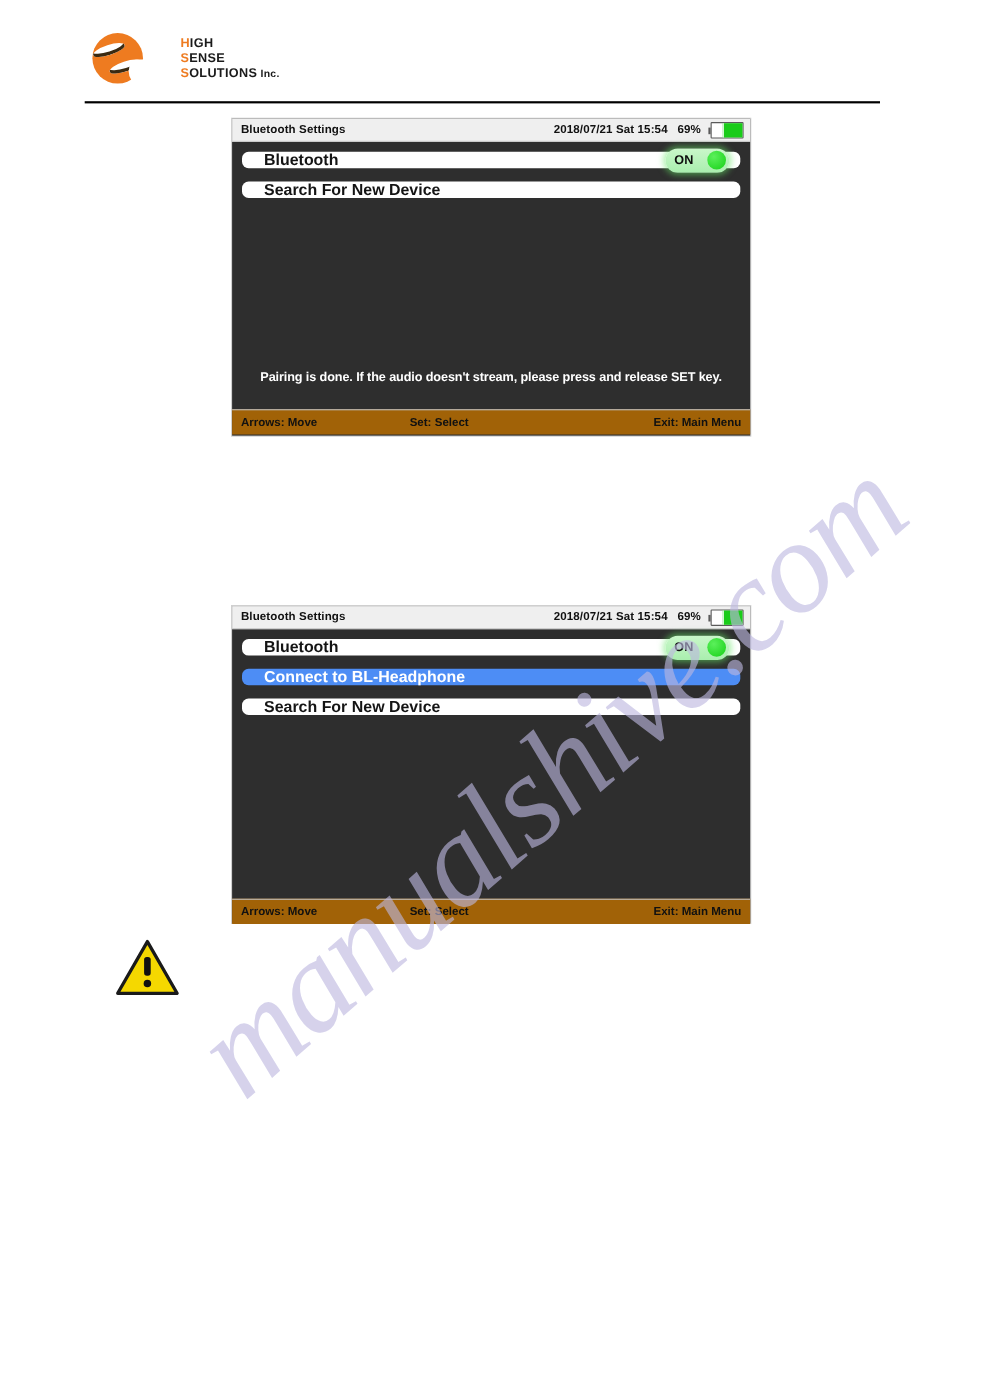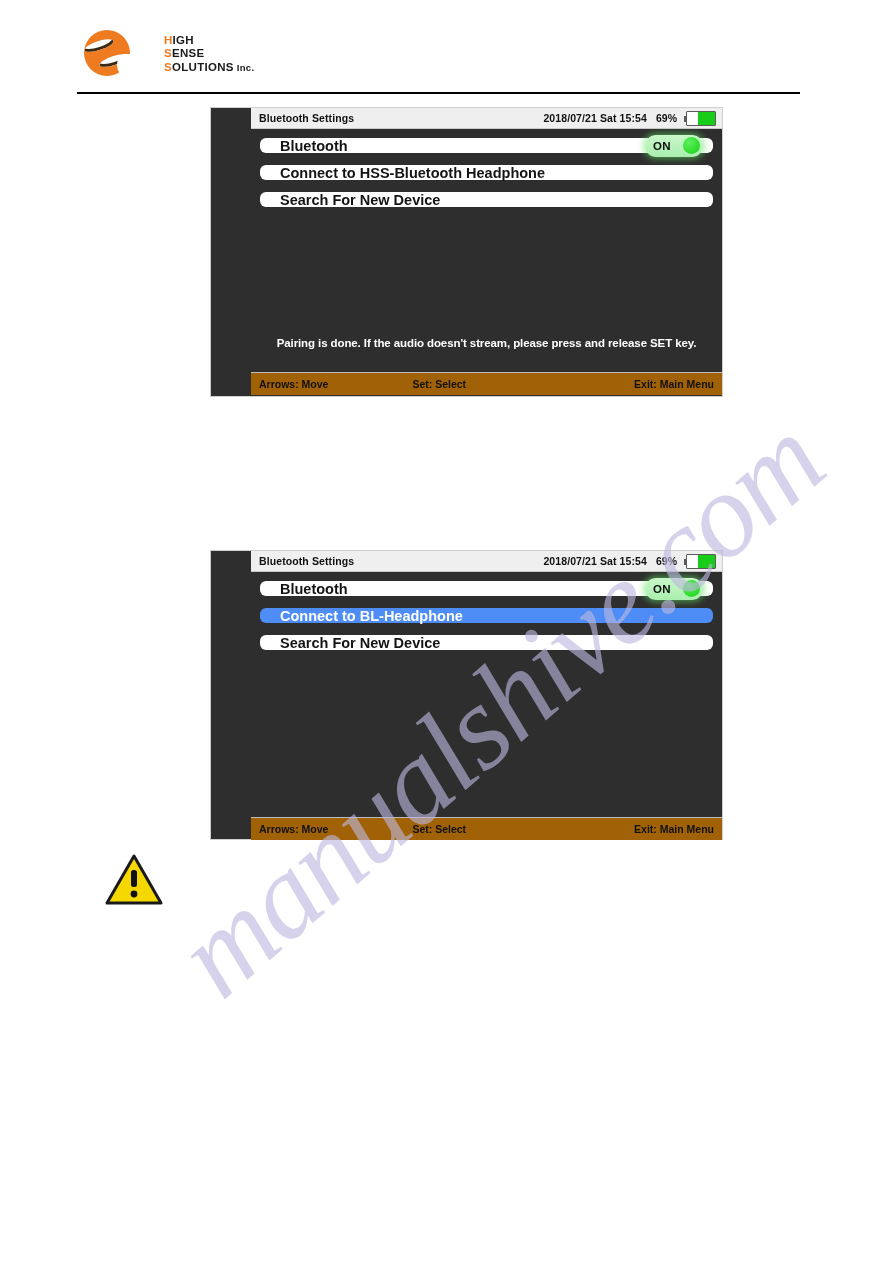--- a/index.html
+++ b/index.html
@@ -114,21 +114,20 @@
     height: 2px;
     background: #000000;
   }
 
   
   .device {
     position: absolute;
     z-index: 3;
     background: #2e2e2e;
     box-shadow: 0 0 0 1px #cfcfcf;
-    padding-left: 40px;
   }
   #device-1 { left: 211px; top: 108px; width: 471px; height: 288px; }
   #device-2 { left: 211px; top: 551px; width: 471px; height: 288px; }
 
   .dev-titlebar {
     height: 21px;
     background: #efefef;
     border-bottom: 1px solid #c8c8c8;
     display: flex;
     align-items: center;
@@ -318,23 +317,20 @@
 
   <div class="dev-body">
     <div class="menu-row">
       <span class="label">Bluetooth</span>
       <span class="toggle">
         <span class="on-text">ON</span>
         <span class="knob"></span>
       </span>
     </div>
     <div class="menu-row">
-      <span class="label">Connect to HSS-Bluetooth Headphone</span>
-    </div>
-    <div class="menu-row">
       <span class="label">Search For New Device</span>
     </div>
 
     <div class="dev-message">Pairing is done. If the audio doesn't stream, please press and release SET key.</div>
   </div>
 
   <div class="dev-footer">
     <span class="hint left">Arrows: Move</span>
     <span class="hint mid">Set: Select</span>
     <span class="hint right">Exit: Main Menu</span>

